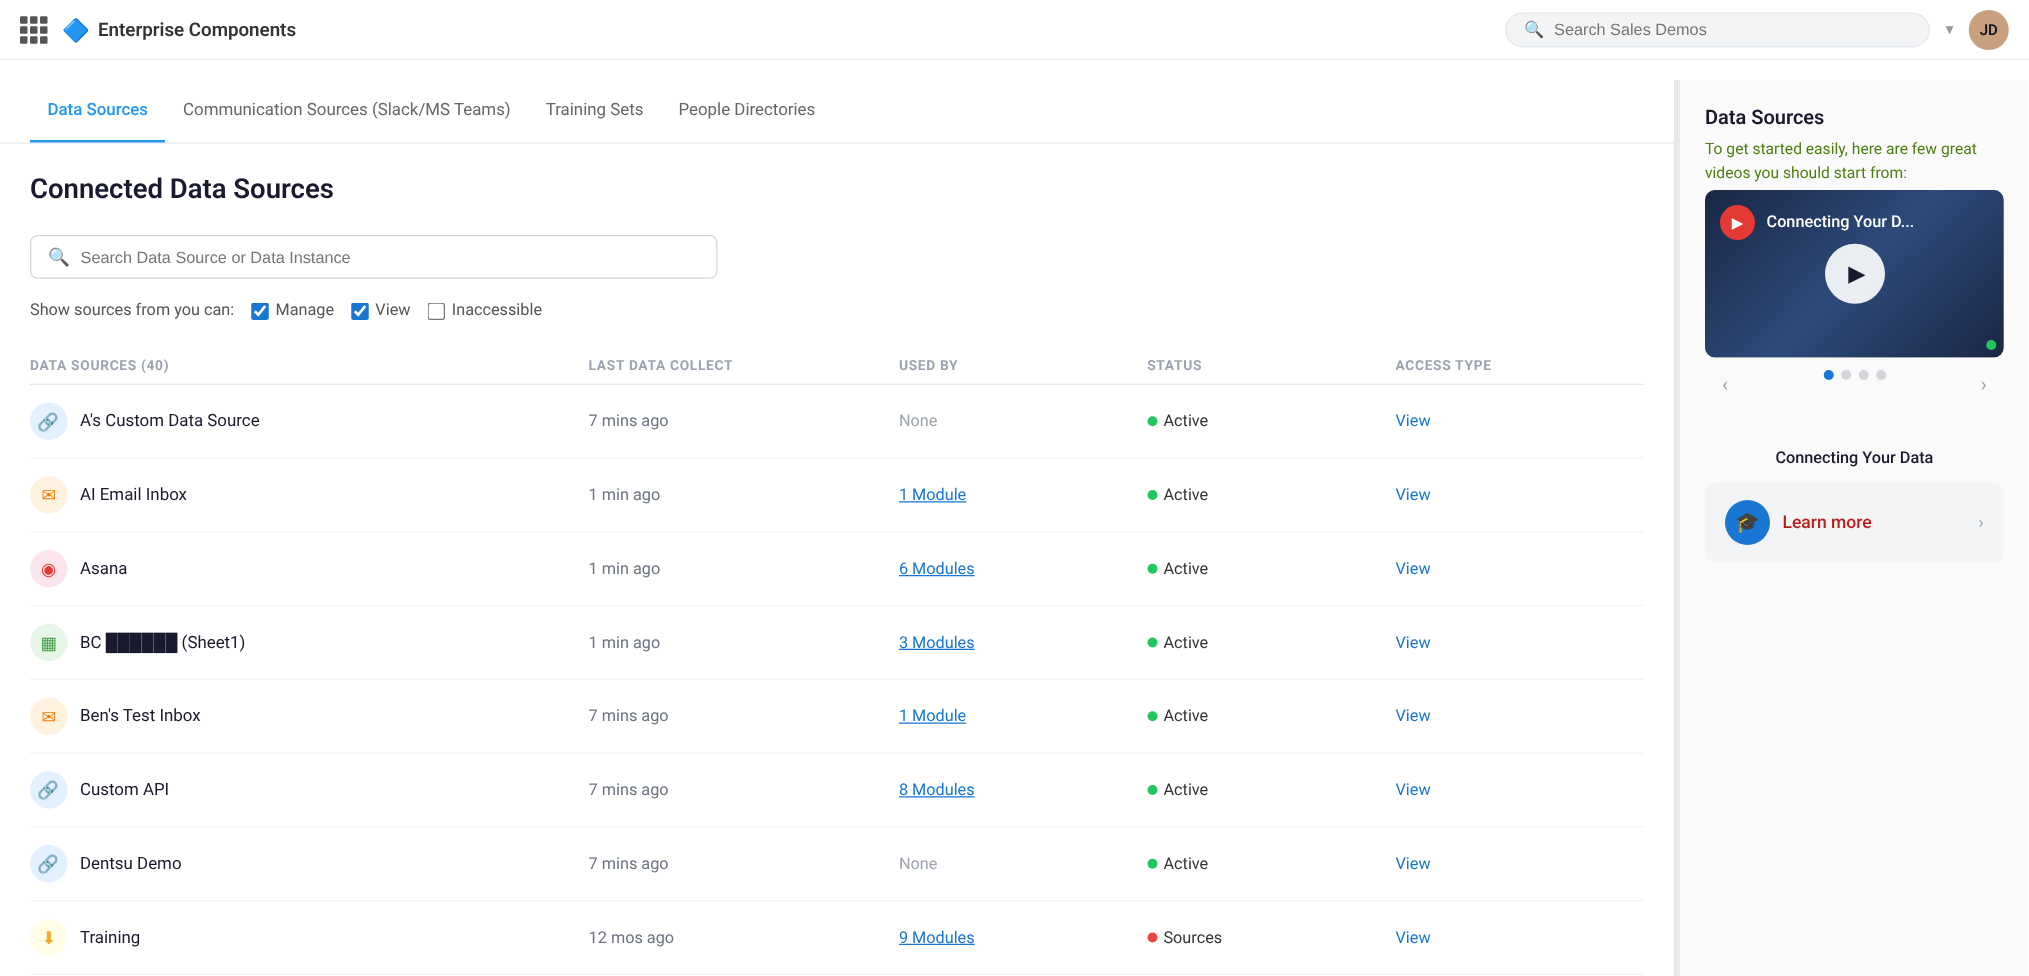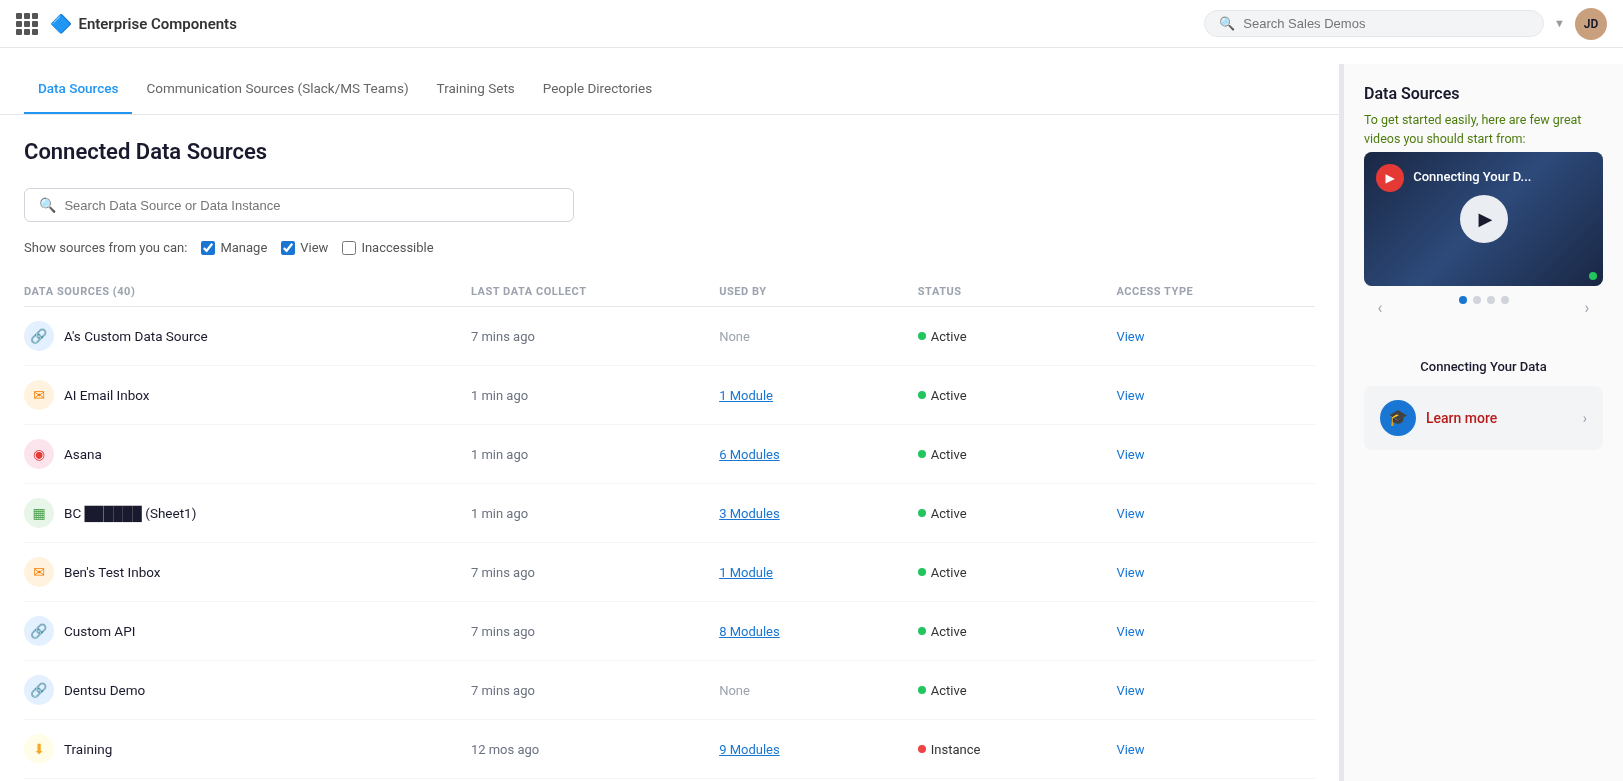--- a/index.html
+++ b/index.html
@@ -324,21 +324,21 @@
     <div class="source-name">
       <div class="source-icon" style="background:#fffde7;color:#f9a825;">
         ⬇
       </div>
       <span>Training</span>
     </div>
     <div class="last-collect">12 mos ago</div>
     <div class="used-by"><a href="#">9 Modules</a></div>
     <div class="status">
       <div class="dot dot-inactive"></div>
-      <span>Instance</span>
+      <span>Sources</span>
     </div>
     <div class="access-type">
       <a href="#">View</a>
     </div>
   </div>
         </div>
     </div>
   </div>
 
   <div class="vertical-divider"></div>

